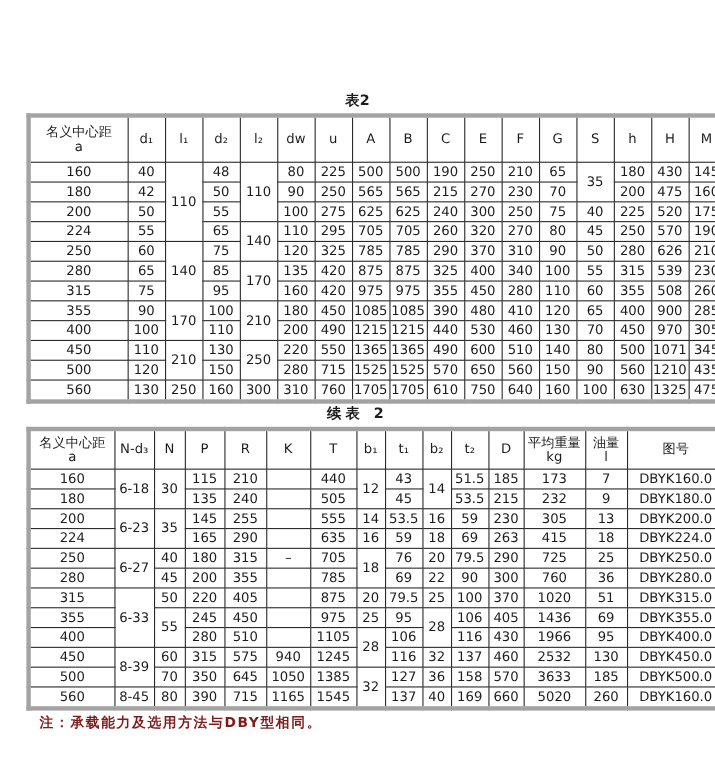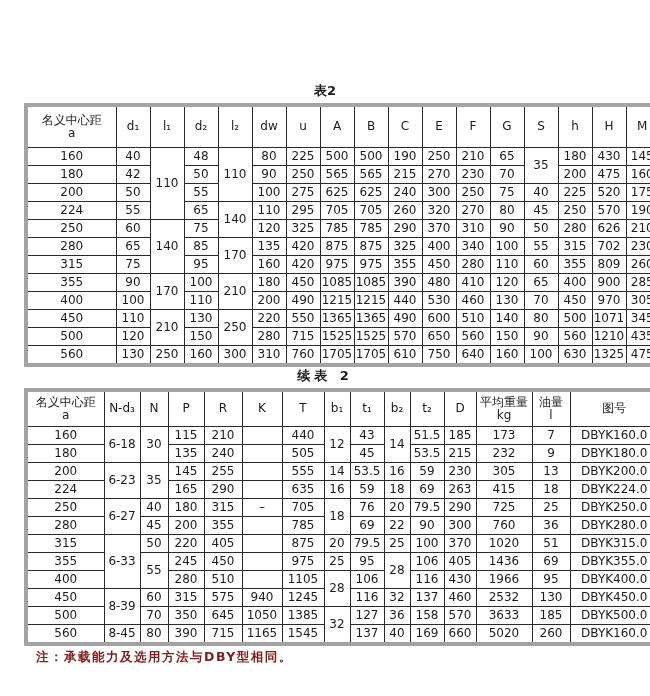--- a/index.html
+++ b/index.html
@@ -179,38 +179,38 @@
         <td>135</td>
         <td>420</td>
         <td>875</td>
         <td>875</td>
         <td>325</td>
         <td>400</td>
         <td>340</td>
         <td>100</td>
         <td>55</td>
         <td>315</td>
-        <td>702</td>
+        <td>539</td>
         <td>230</td>
       </tr>
       <tr>
         <td>315</td>
         <td>75</td>
         <td>95</td>
         <td>160</td>
         <td>420</td>
         <td>975</td>
         <td>975</td>
         <td>355</td>
         <td>450</td>
         <td>280</td>
         <td>110</td>
         <td>60</td>
         <td>355</td>
-        <td>809</td>
+        <td>508</td>
         <td>260</td>
       </tr>
       <tr>
         <td>355</td>
         <td>90</td>
         <td rowspan="2">170</td>
         <td>100</td>
         <td rowspan="2">210</td>
         <td>180</td>
         <td>450</td>

